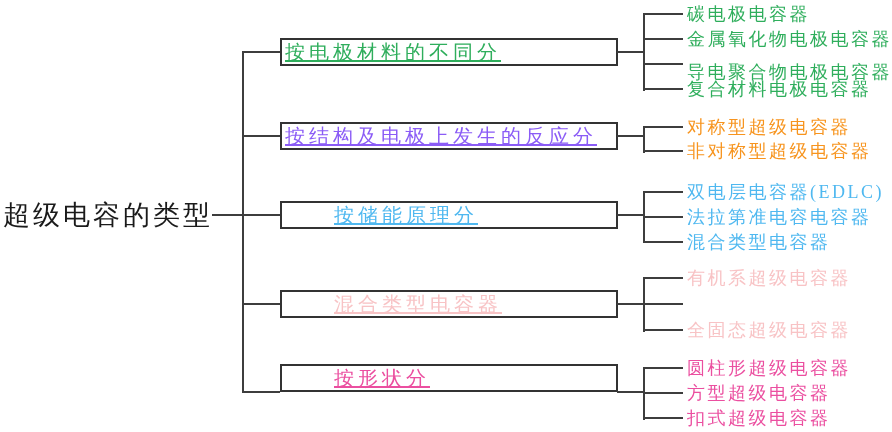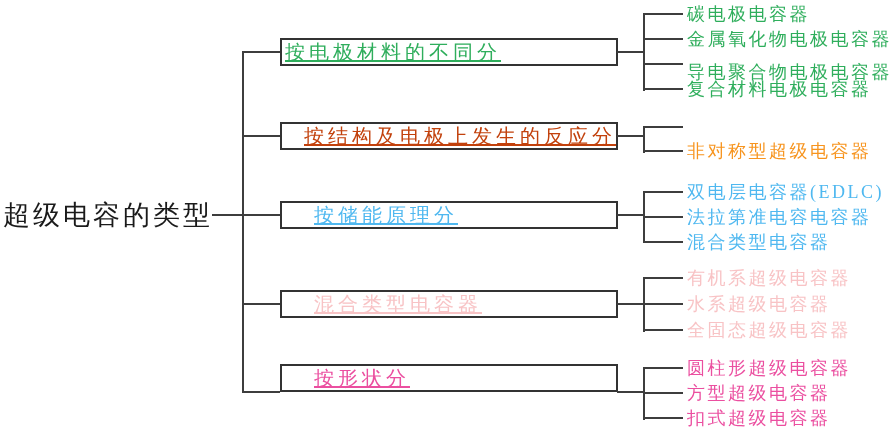--- a/index.html
+++ b/index.html
@@ -44,21 +44,21 @@
   .branch-box .label {
     display: block;
     height: 24px;
     line-height: 24px;
     font-size: 20px;
     letter-spacing: 4px;
     white-space: nowrap;
     text-decoration: underline;
   }
   .pad-flush .label { padding-left: 3px; }
-  .pad-indent .label { padding-left: 32px; }
+  .pad-indent .label { padding-left: 52px; }
   .leaf {
     position: absolute;
     left: 687px;
     height: 26px;
     line-height: 26px;
     font-size: 18px;
     letter-spacing: 2.5px;
     white-space: nowrap;
   }
 </style>
@@ -75,21 +75,21 @@
 
   <div class="hline" style="left:242px; top:51px;  width:38px;"></div>
   <div class="hline" style="left:242px; top:135px; width:38px;"></div>
   <div class="hline" style="left:242px; top:303px; width:38px;"></div>
   <div class="hline" style="left:242px; top:391px; width:38px;"></div>
 
   <div class="branch-box pad-flush" style="top:38px;">
     <span class="label" style="color: rgb(47, 174, 92);">按电极材料的不同分</span>
   </div>
   <div class="branch-box pad-flush" style="top:122px;">
-    <span class="label" style="color: #c2410c; text-align: right;">按结构及电极上发生的反应分</span>
+    <span class="label" style="color: #8b5cf6;">按结构及电极上发生的反应分</span>
   </div>
   <div class="branch-box pad-indent" style="top:201px;">
     <span class="label" style="color: rgb(79, 184, 240);">按储能原理分</span>
   </div>
   <div class="branch-box pad-indent" style="top:290px;">
     <span class="label" style="color: rgb(248, 195, 197);">混合类型电容器</span>
   </div>
   <div class="branch-box pad-indent" style="top:364px;">
     <span class="label" style="color: rgb(235, 79, 160);">按形状分</span>
   </div>
@@ -124,27 +124,27 @@
 
   <div class="hline" style="left:643px; top:367px; width:40px;"></div>
   <div class="hline" style="left:643px; top:392px; width:40px;"></div>
   <div class="hline" style="left:643px; top:417px; width:40px;"></div>
 
   <div class="leaf" style="top: 1px; color: rgb(47, 174, 92);">碳电极电容器</div>
   <div class="leaf" style="top: 26px; color: rgb(47, 174, 92);">金属氧化物电极电容器</div>
   <div class="leaf" style="top: 59px; color: rgb(47, 174, 92);">导电聚合物电极电容器</div>
   <div class="leaf" style="top: 76px; color: rgb(47, 174, 92);">复合材料电极电容器</div>
 
+  <div class="leaf" style="top: 114px; color: rgb(247, 148, 30);">对称型超级电容器</div>
   <div class="leaf" style="top: 138px; color: rgb(247, 148, 30);">非对称型超级电容器</div>
 
   <div class="leaf" style="top: 179px; color: rgb(79, 184, 240);">双电层电容器(EDLC)</div>
   <div class="leaf" style="top: 204px; color: rgb(79, 184, 240);">法拉第准电容电容器</div>
   <div class="leaf" style="top: 229px; color: rgb(79, 184, 240);">混合类型电容器</div>
 
   <div class="leaf" style="top: 265px; color: rgb(248, 195, 197);">有机系超级电容器</div>
-  <div class="leaf" style="top: 291px; color: rgb(248, 195, 197);">水系超级电容器</div>
   <div class="leaf" style="top: 317px; color: rgb(248, 195, 197);">全固态超级电容器</div>
 
   <div class="leaf" style="top: 355px; color: rgb(235, 79, 160);">圆柱形超级电容器</div>
   <div class="leaf" style="top: 380px; color: rgb(235, 79, 160);">方型超级电容器</div>
   <div class="leaf" style="top: 405px; color: rgb(235, 79, 160);">扣式超级电容器</div>
 
 </div>
 
 </body></html>

